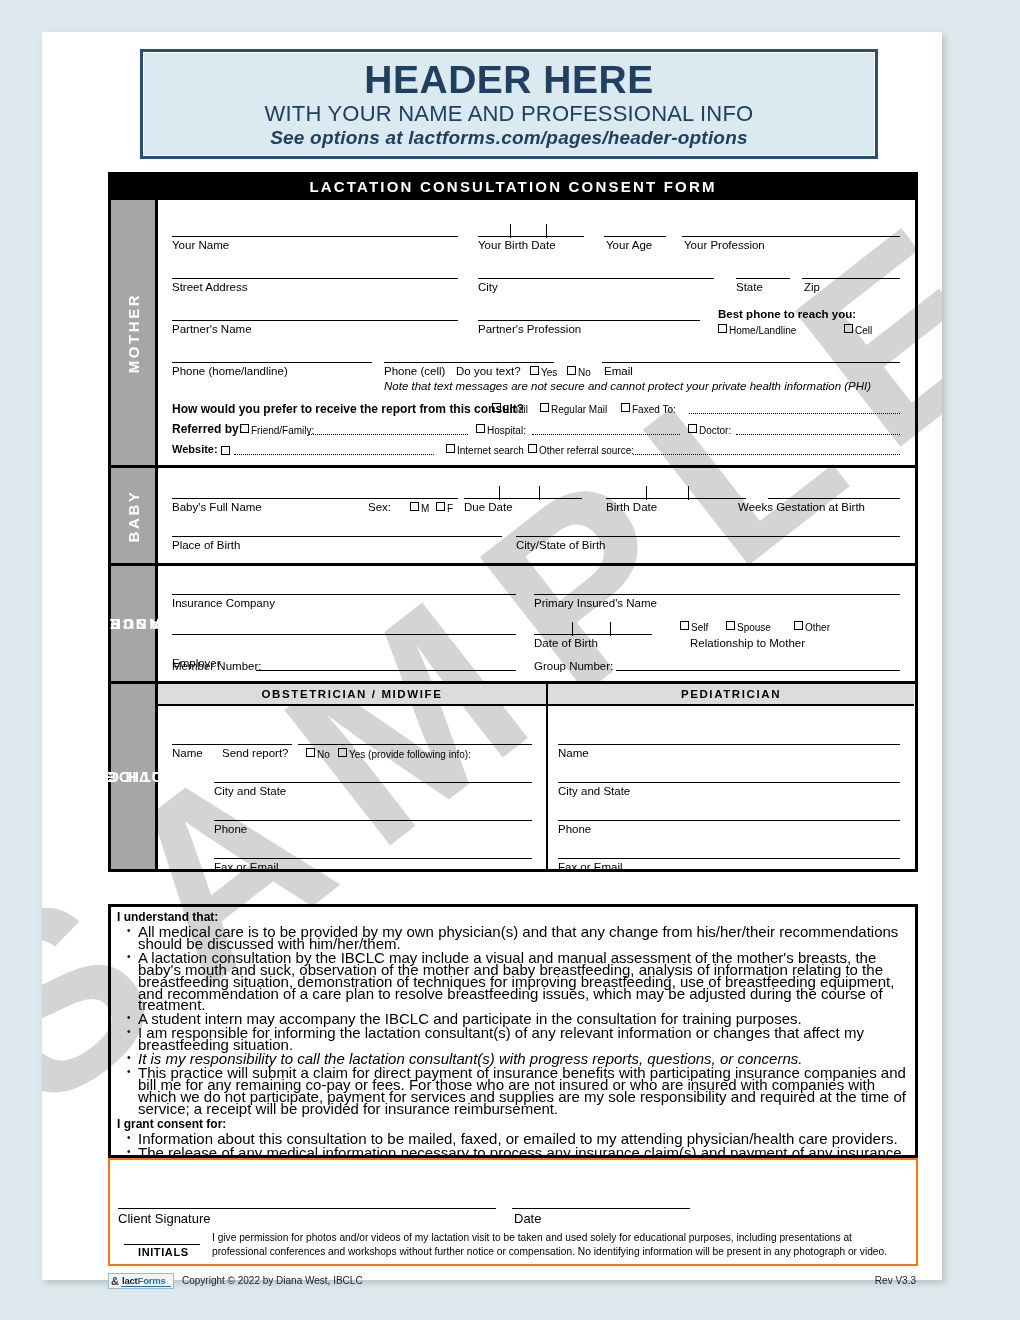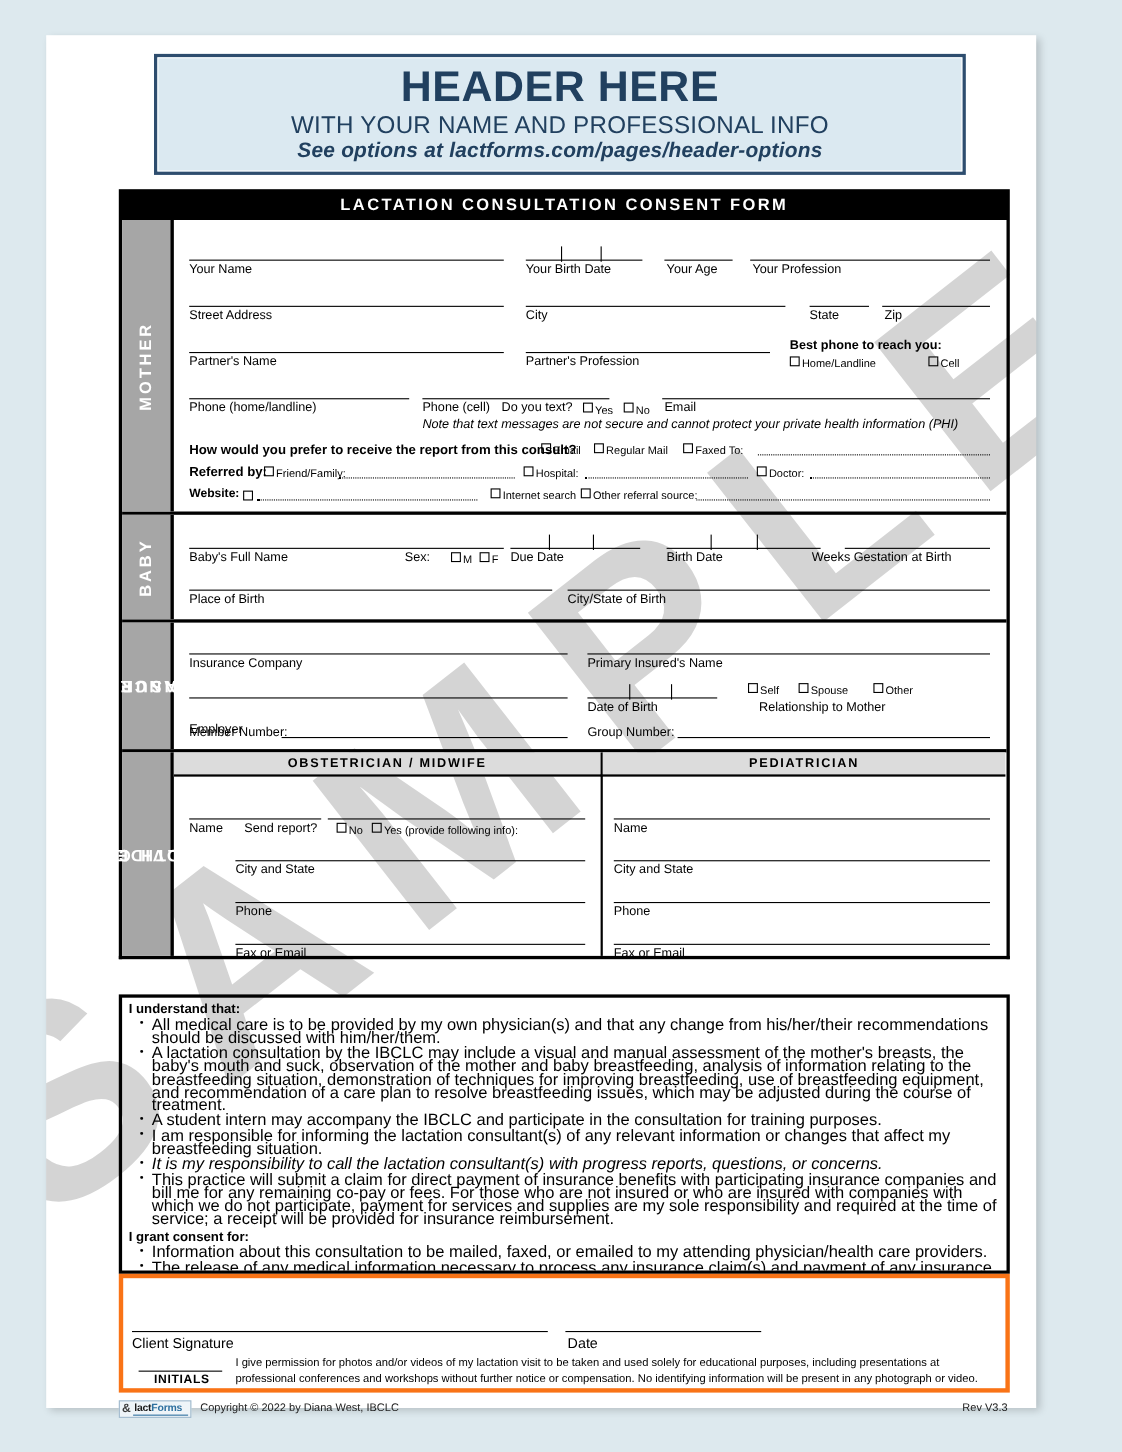--- a/index.html
+++ b/index.html
@@ -83,21 +83,21 @@
     border:3px solid #000;box-sizing:border-box;padding:2px 6px 0 6px;overflow:hidden;}
   .c-head{font-size:12px;font-weight:bold;line-height:14px;margin-top:1px;}
   .c-list{margin:0;padding-left:19px;list-style:none;}
   .c-list li{font-size:15px;line-height:11.9px;position:relative;padding-left:0;margin:2px;}
   .c-list li:before{content:"\2022";position:absolute;left:-11px;top:-1px;font-size:10px;}
   .c-list li.ital{font-style:italic;}
   .c-final{font-size:12px;font-weight:bold;line-height:14px;}
 
   
   .sigblock{position:absolute;left:66px;top:1126px;width:810px;height:108px;
-    border:4px solid #f97316;box-sizing:border-box;}
+    border:2px solid #f97316;box-sizing:border-box;}
 
   
   .footer{position:absolute;left:66px;top:1240px;width:810px;height:20px;}
   .logo{position:absolute;left:0;top:1px;width:66px;height:16px;
     background:#eef4f8;border:1px solid #9fb9cc;box-sizing:border-box;overflow:hidden;}
   .logo .lt{position:absolute;left:13px;top:1px;font-size:9.5px;font-weight:bold;color:#1a1a1a;letter-spacing:-.2px;}
   .logo .lt2{color:#2d6f9e;}
   .logo .amp{position:absolute;left:2px;top:1px;font-size:11px;color:#3a3a3a;font-weight:bold;}
   .logo .ul{position:absolute;left:12px;top:12px;width:50px;height:1px;background:#2d6f9e;}
   .copy{position:absolute;left:74px;top:3px;font-size:10px;color:#222;}

